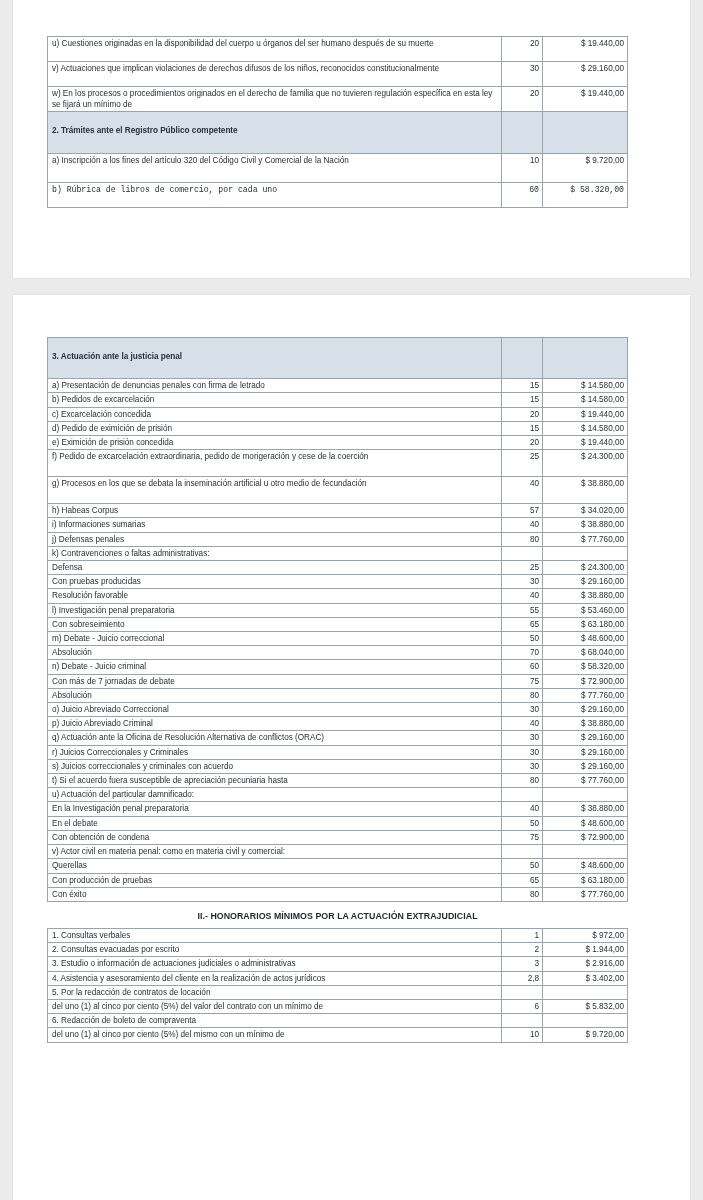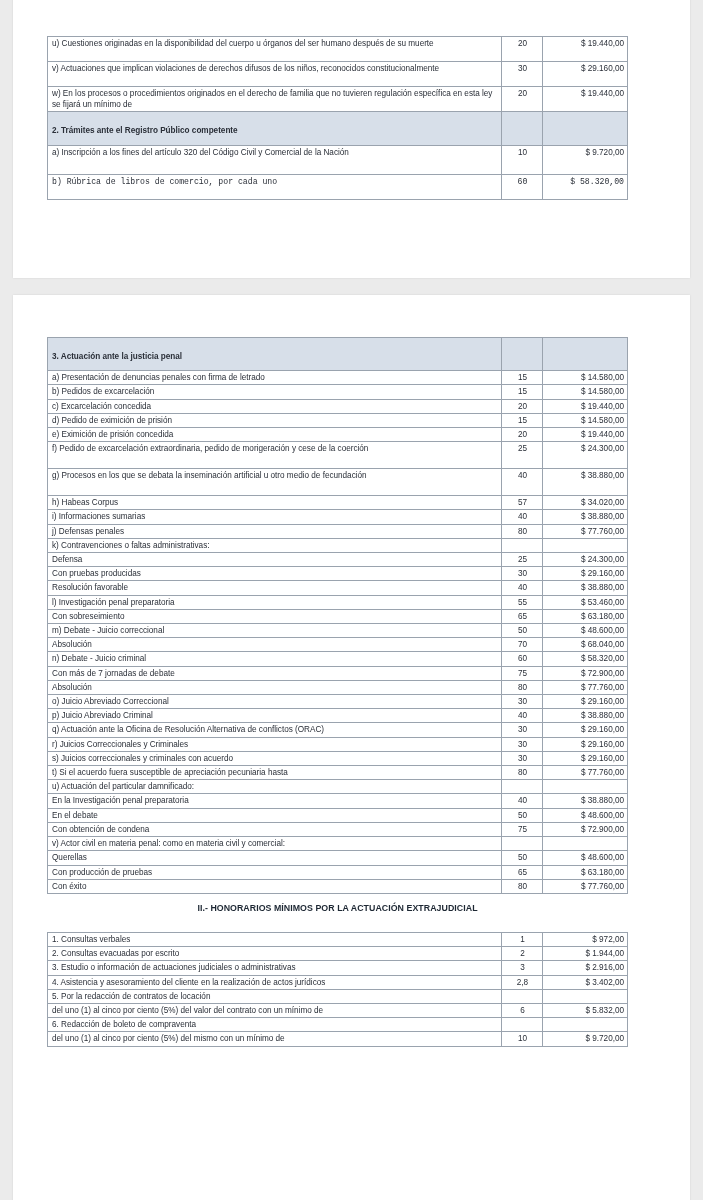--- a/index.html
+++ b/index.html
@@ -45,50 +45,50 @@
     border: 1px solid #9aa3ae;
     padding: 1px 3px 1px 4px;
     vertical-align: top;
     line-height: 11.2px;
     font-size: 8.2px;
     letter-spacing: -0.02px;
   }
   td.desc { text-align: left; }
   td.units {
     width: 33px;
-    text-align: center;
+    text-align: right;
     vertical-align: bottom;
     padding-right: 4px;
   }
   td.amount {
     width: 77px;
     text-align: right;
     vertical-align: bottom;
     padding-right: 4px;
     white-space: nowrap;
   }
   tr.section-head td {
     background: #d7dfe9;
     font-weight: bold;
     vertical-align: bottom;
-    padding-bottom: 8px;
+    padding-bottom: 16px;
   }
   tr.section-head td.desc { padding-top: 13px; }
   tr.tall-a td { height: 26px; }
   tr.tall-b td { height: 24px; margin-top: 16px; }
   tr.tall-c td { height: 22px; font-family: Liberation Mono, monospace; }
   tr.two-line td { height: 22px; }
 
   .section-title {
     text-align: center;
     font-weight: bold;
     font-size: 8.8px;
     color: #1d2733;
     letter-spacing: 0.05px;
-    margin: 9px 0 19px 0;
+    margin: 9px 0 7px 0;
   }
 </style>
 </head>
 <body>
 
 <div class="page" id="page-1">
   <div class="page-inner">
     <table class="fees">
       <tbody id="tbody-page1">
           <tr class="two-line">

